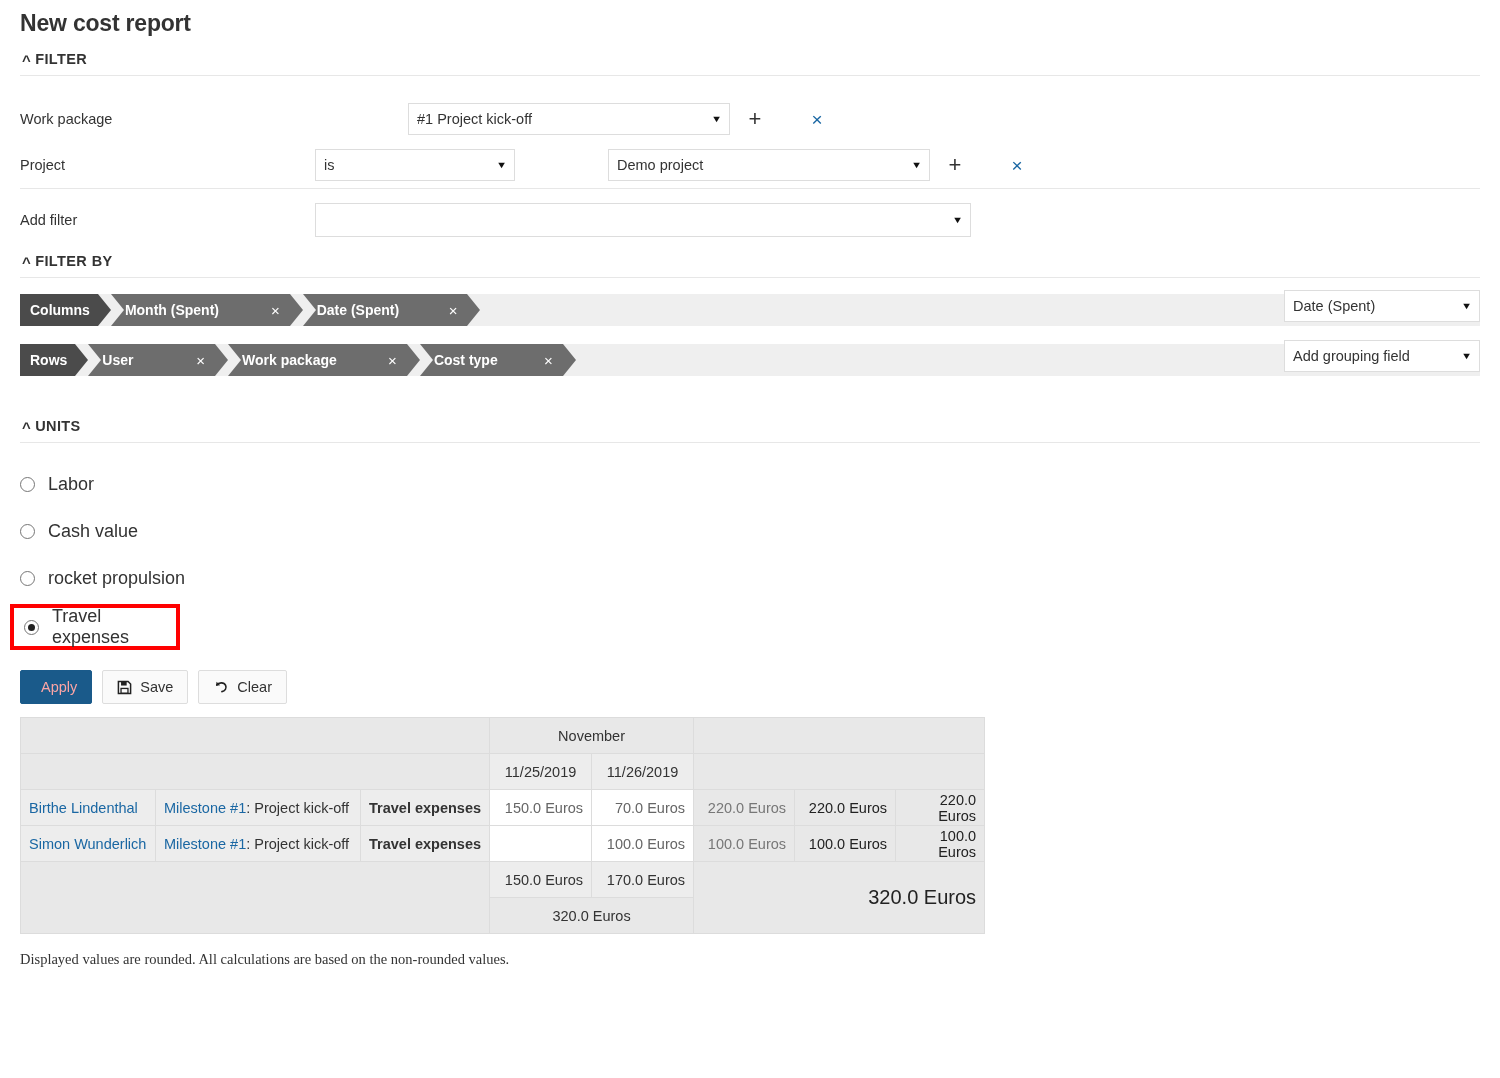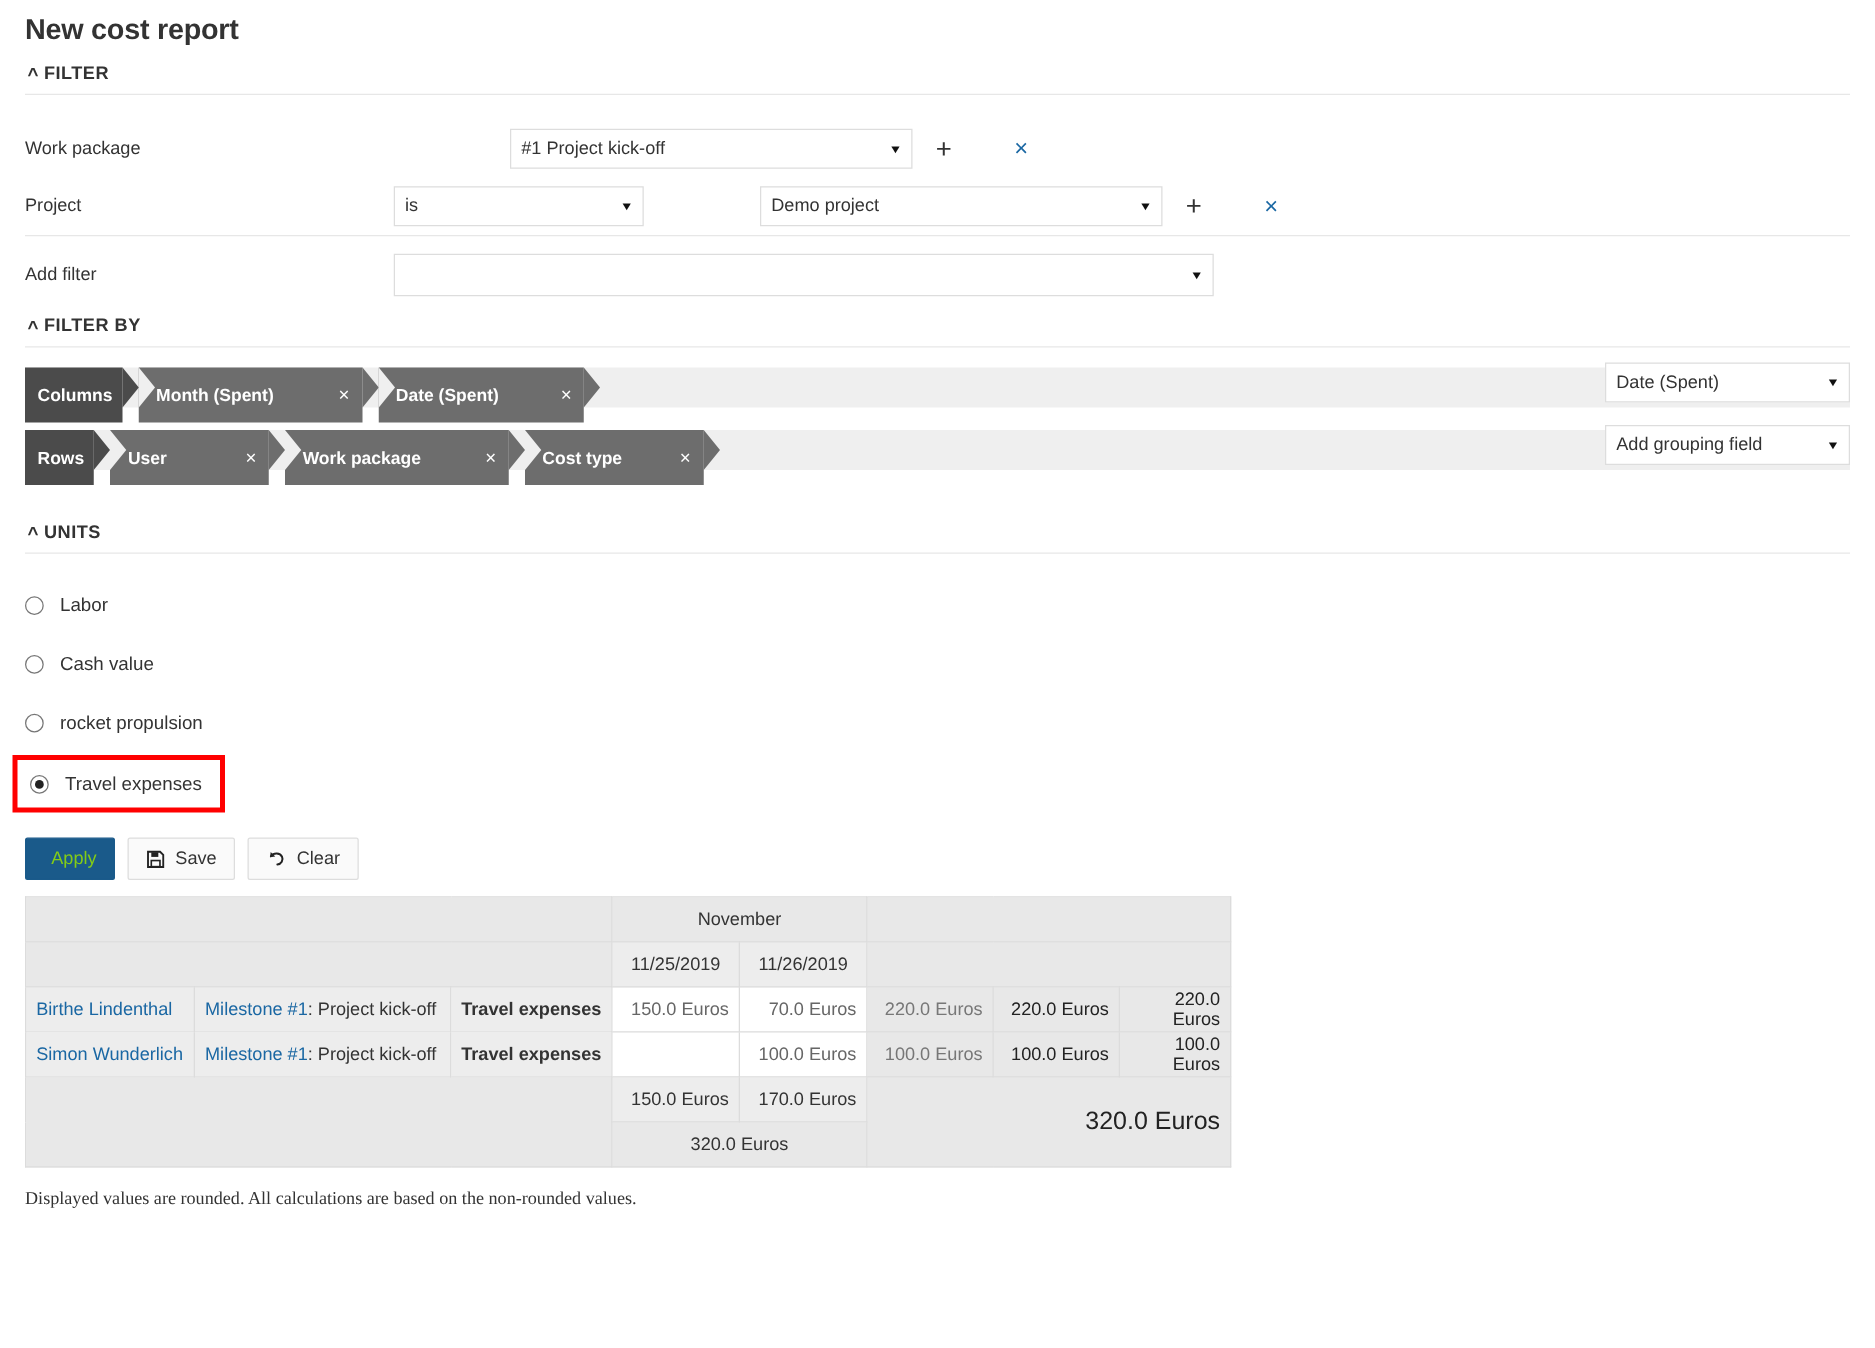--- a/index.html
+++ b/index.html
@@ -133,21 +133,21 @@
     display: flex;
     align-items: stretch;
   }
   .chip-track { display: flex; align-items: stretch; }
   .chip {
     position: relative;
     display: flex;
     align-items: center;
     color: #ffffff;
     font-size: 14px;
-    height: 44px;
+    height: 32px;
     box-sizing: border-box;
     white-space: nowrap;
   }
   .chip-head {
     background: #4b4b4b;
     font-weight: bold;
     padding: 0 8px 0 10px;
     margin-right: 13px;
     z-index: 3;
   }
@@ -230,21 +230,21 @@
     position: relative;
   }
   .radio.checked::after {
     content: "";
     position: absolute;
     left: 3px; top: 3px;
     width: 7px; height: 7px;
     border-radius: 50%;
     background: #222;
   }
-  .radio-label { font-size: 15px; color: #333; }
+  .radio-label { font-size: 18px; color: #333; }
   .radio-line.highlighted {
     border: 4px solid #ff0000;
     margin-left: -10px;
     padding-left: 10px;
     width: 152px;
     box-sizing: content-box;
     height: 38px;
     margin-top: 2px;
   }
 
@@ -262,21 +262,21 @@
     align-items: center;
     justify-content: center;
     font-size: 14.5px;
     border-radius: 2px;
     cursor: pointer;
     padding: 0 14px;
     white-space: nowrap;
   }
   .btn-primary {
     background: #1a5a8a;
-    color: #84cc16;
+    color: #fca5a5;
     border: 1px solid #1a5a8a;
     padding-left: 20px;
   }
   .btn-secondary {
     background: #fafafa;
     color: #333333;
     border: 1px solid #dddddd;
   }
   .btn .bicon { margin-right: 8px; display: inline-flex; }
 

